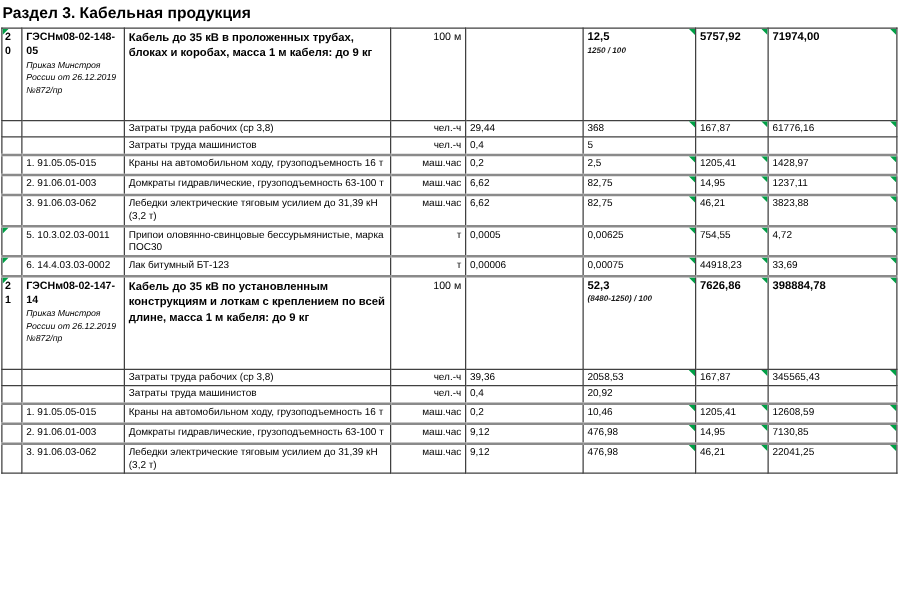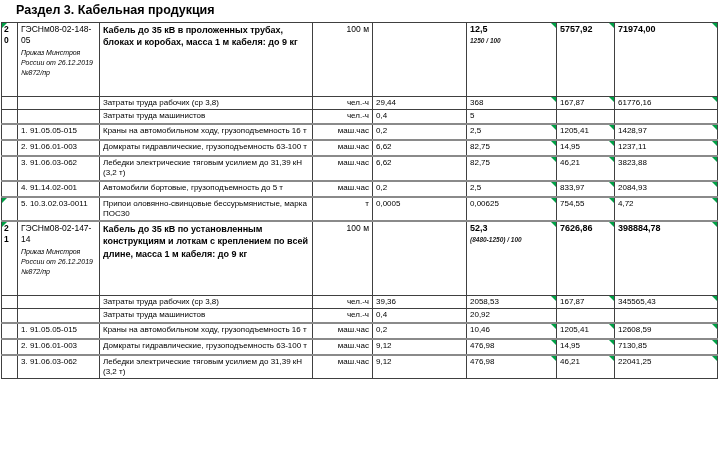--- a/index.html
+++ b/index.html
@@ -4,42 +4,42 @@
 <style>
   html,body{margin:0;padding:0;background:#ffffff;}
   body{
     width:720px;height:472px;overflow:hidden;
     font-family:"Liberation Sans","DejaVu Sans",sans-serif;
     color:#000;
     --green:#00A046;
   }
   .title{
     font-size:12.5px;font-weight:bold;
-    padding:3px 0 5px 16px;
+    padding:3px 0 5px 2px;
   }
   table{
     border-collapse:collapse;table-layout:fixed;
     width:717px;margin-left:1px;
   }
   td{
     border:1px solid #404040;
     vertical-align:top;
     padding:1px 3px;
     font-size:8px;line-height:1.3;
     position:relative;overflow:hidden;
     word-wrap:break-word;
   }
   tr.row-item{height:74px;}
   tr.row-labor{height:13px;}
   tr.row-res{height:16px;}
   tr.row-item > td, tr.row-res > td{border-top:2px solid #8a8a8a;}
   table tr:first-child > td{border-top:1px solid #404040;}
 
   .c-num{font-weight:bold;font-size:8.5px;padding-left:2px;padding-right:18px;}
-  .code-main{font-weight:normal;font-size:8.5px;line-height:1.3;}
+  .code-main{font-weight:bold;font-size:8.5px;line-height:1.3;}
   .code-note{font-style:italic;font-size:7px;line-height:1.4;margin-top:2px;}
   .row-item .c-name{font-weight:bold;font-size:9px;line-height:1.35;}
   .c-unit{text-align:right;}
   .c-per{text-align:left;}
   .c-qty,.c-price,.c-total{}
   .row-item .c-unit{font-size:8.5px;}
   .row-item .c-qty .val,
   .row-item .c-price .val,
   .row-item .c-total .val{font-weight:bold;font-size:9px;}
   .qty-note{font-size:6.5px;font-style:italic;font-weight:bold;color:#1a1a1a;margin-top:1px;line-height:1.2;}
@@ -139,46 +139,48 @@
         <td class="c-unit">маш.час</td>
         <td class="c-per">6,62</td>
         <td class="c-qty">
           <div class="val">82,75</div>
           <span class="mark mark-tr"></span>
         </td>
         <td class="c-price"><span class="val">46,21</span><span class="mark mark-tr"></span></td>
         <td class="c-total"><span class="val">3823,88</span><span class="mark mark-tr"></span></td>
       </tr>
       <tr class="row-res">
-        <td class="c-num"></td>
-        <td class="c-code">4. 91.14.02-001</td>
-        <td class="c-name">Автомобили бортовые, грузоподъемность до 5 т</td>
-        <td class="c-unit">маш.час</td>
-        <td class="c-per">0,2</td>
-        <td class="c-qty">
-          <div class="val">2,5</div>
-          <span class="mark mark-tr"></span>
-        </td>
-        <td class="c-price"><span class="val">833,97</span><span class="mark mark-tr"></span></td>
-        <td class="c-total"><span class="val">2084,93</span><span class="mark mark-tr"></span></td>
-      </tr>
-      <tr class="row-res">
         <td class="c-num">
           <span class="mark mark-tl"></span>
         </td>
         <td class="c-code">5. 10.3.02.03-0011</td>
         <td class="c-name">Припои оловянно-свинцовые бессурьмянистые, марка ПОС30</td>
         <td class="c-unit">т</td>
         <td class="c-per">0,0005</td>
         <td class="c-qty">
           <div class="val">0,00625</div>
           <span class="mark mark-tr"></span>
         </td>
         <td class="c-price"><span class="val">754,55</span><span class="mark mark-tr"></span></td>
         <td class="c-total"><span class="val">4,72</span><span class="mark mark-tr"></span></td>
+      </tr>
+      <tr class="row-res">
+        <td class="c-num">
+          <span class="mark mark-tl"></span>
+        </td>
+        <td class="c-code">6. 14.4.03.03-0002</td>
+        <td class="c-name">Лак битумный БТ-123</td>
+        <td class="c-unit">т</td>
+        <td class="c-per">0,00006</td>
+        <td class="c-qty">
+          <div class="val">0,00075</div>
+          <span class="mark mark-tr"></span>
+        </td>
+        <td class="c-price"><span class="val">44918,23</span><span class="mark mark-tr"></span></td>
+        <td class="c-total"><span class="val">33,69</span><span class="mark mark-tr"></span></td>
       </tr>
       <tr class="row-item">
         <td class="c-num">21<span class="mark mark-tl"></span></td>
         <td class="c-code">
           <div class="code-main">ГЭСНм08-02-147-14</div>
           <div class="code-note">Приказ Минстроя России от 26.12.2019 №872/пр</div>
         </td>
         <td class="c-name">Кабель до 35 кВ по установленным конструкциям и лоткам с креплением по всей длине, масса 1 м кабеля: до 9 кг</td>
         <td class="c-unit">100 м</td>
         <td class="c-per"></td>

